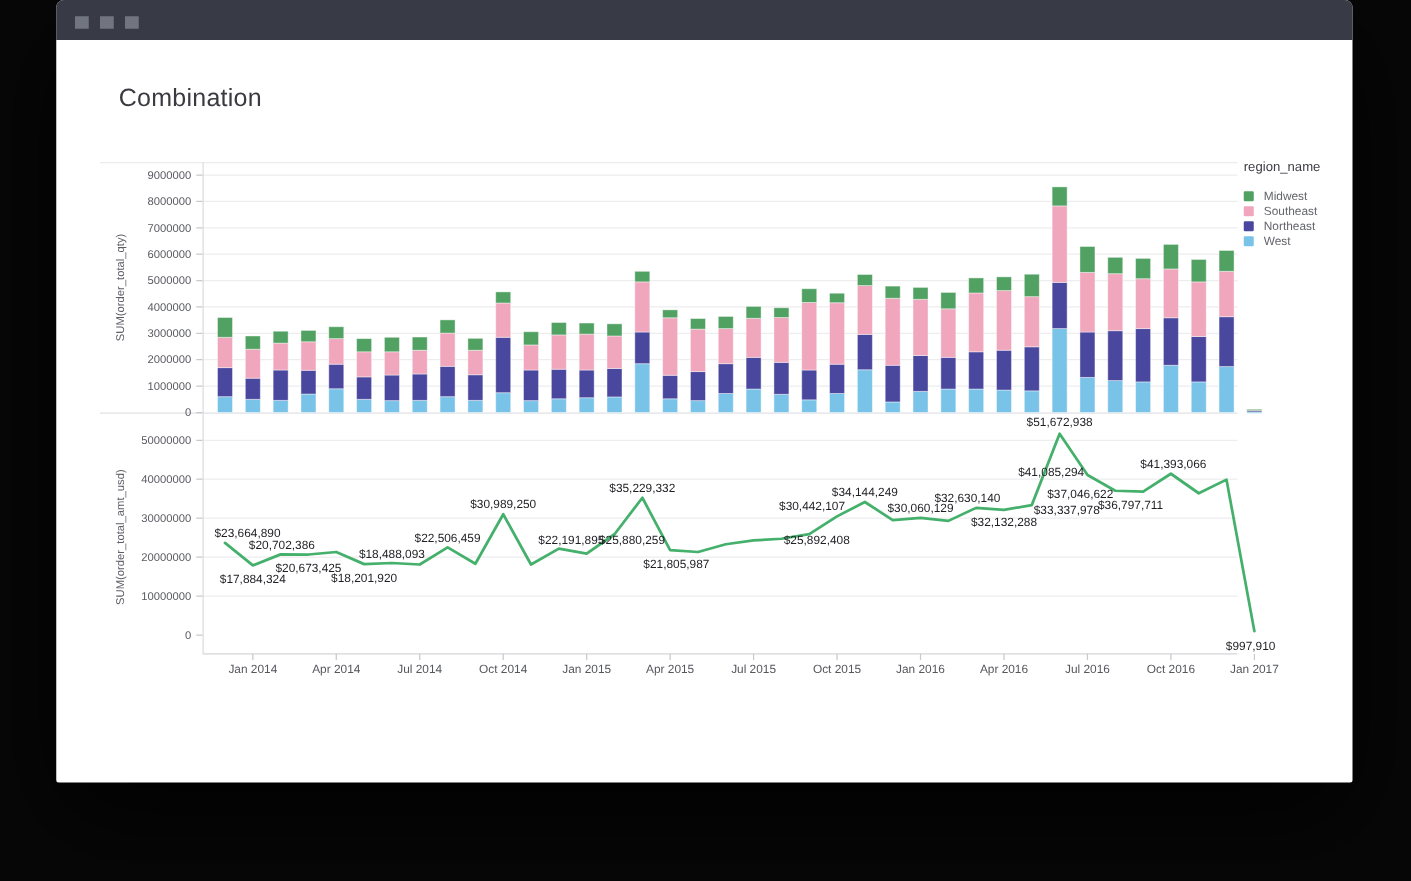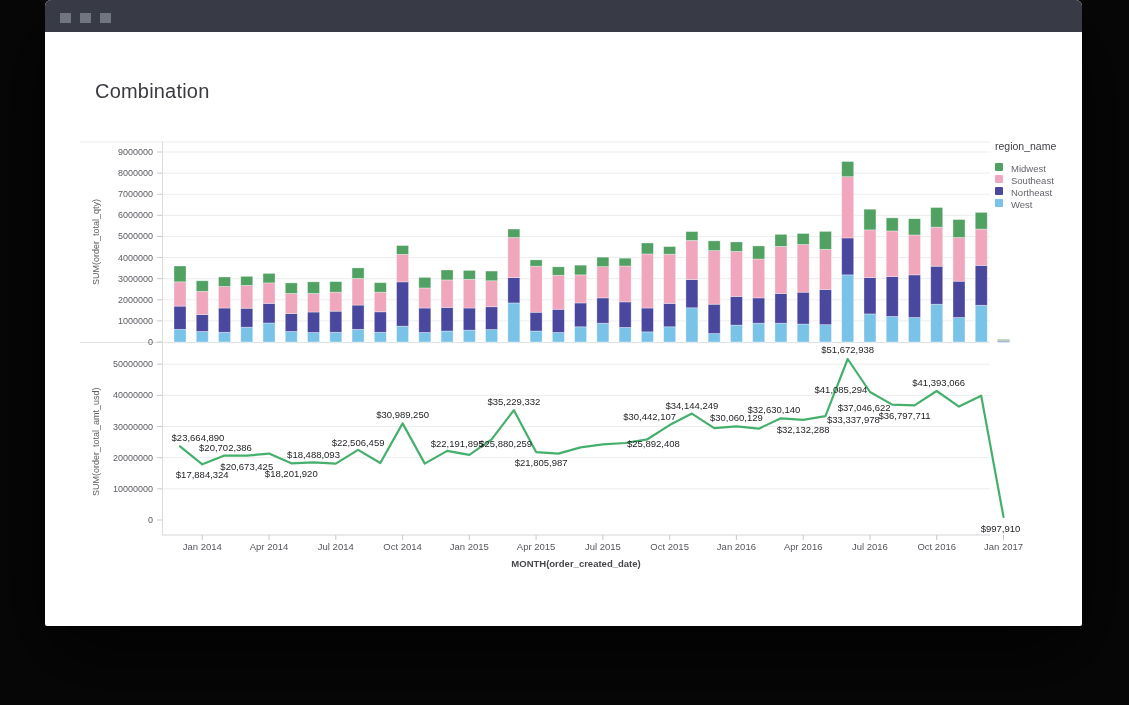--- a/index.html
+++ b/index.html
@@ -3,53 +3,52 @@
 <meta charset="utf-8">
 <style>
   html,body{margin:0;padding:0;background:#070708;width:1129px;height:705px;overflow:hidden;
     font-family:"Liberation Sans",sans-serif;}
   .stage{position:relative;width:1129px;height:705px;}
   .window{position:absolute;left:45px;top:0;width:1037px;height:626px;background:#ffffff;
     border-radius:6px 6px 2px 2px;box-shadow:0 30px 80px rgba(0,0,0,.8);}
   .titlebar{position:absolute;left:0;top:0;width:100%;height:32px;background:#383b45;
     border-radius:6px 6px 0 0;}
   .winbtn{position:absolute;top:13px;width:11px;height:10px;background:#71757f;display:inline-block;}
-  .card{position:absolute;left:0;top:44px;width:100%;height:490px;}
+  .card{position:absolute;left:0;top:32px;width:100%;height:490px;}
   .chart-title{position:absolute;left:50px;top:36px;margin:0;font-size:20px;font-weight:normal;
     color:#3a3a40;letter-spacing:.2px;}
   .ylab{position:absolute;writing-mode:vertical-rl;transform:rotate(180deg);
     font-size:9px;color:#5d5e64;display:flex;align-items:center;justify-content:center;width:14px;}
   .ylab1{left:44px;top:98px;height:200px;}
   .ylab2{left:44px;top:305px;height:186px;}
   .xlab{position:absolute;left:117px;top:514px;width:828px;text-align:center;font-size:9.5px;
     font-weight:bold;color:#46474d;}
   svg.chart{position:absolute;left:0;top:0;}
   svg text{font-family:"Liberation Sans",sans-serif;}
   .legend{position:absolute;left:950px;top:96px;width:86px;}
   .legend-title{font-size:10.5px;color:#3e3e45;margin-bottom:11px;}
-  .legend-item{display:flex;height:12px;margin-bottom:0;}
+  .legend-item{display:flex;align-items:center;height:12px;margin-bottom:0;}
   .legend-sw{width:8px;height:8px;border-radius:1px;margin-right:8px;flex:0 0 8px;}
   .legend-label{font-size:9.5px;color:#64656c;white-space:nowrap;}
 </style>
 </head>
 <body>
 
 <div class="stage">
   <div class="window">
     <div class="titlebar">
       <span class="winbtn" style="left:15px"></span>
       <span class="winbtn" style="left:35px"></span>
       <span class="winbtn" style="left:55px"></span>
     </div>
     <div class="card">
       <h1 class="chart-title">Combination</h1>
 
       <div class="ylab ylab1">SUM(order_total_qty)</div>
       <div class="ylab ylab2">SUM(order_total_amt_usd)</div>
-      <div class="xlab">MONTH(order_created_date)</div>
 
       <svg id="chart" class="chart" width="1037" height="594" viewBox="0 0 1037 594">
           <line x1="117" y1="276.8888888888889" x2="945" y2="276.8888888888889" stroke="#ededf0" stroke-width="1"></line>
           <line x1="117" y1="255.77777777777777" x2="945" y2="255.77777777777777" stroke="#ededf0" stroke-width="1"></line>
           <line x1="117" y1="234.66666666666669" x2="945" y2="234.66666666666669" stroke="#ededf0" stroke-width="1"></line>
           <line x1="117" y1="213.55555555555554" x2="945" y2="213.55555555555554" stroke="#ededf0" stroke-width="1"></line>
           <line x1="117" y1="192.44444444444446" x2="945" y2="192.44444444444446" stroke="#ededf0" stroke-width="1"></line>
           <line x1="117" y1="171.33333333333334" x2="945" y2="171.33333333333334" stroke="#ededf0" stroke-width="1"></line>
           <line x1="117" y1="150.22222222222223" x2="945" y2="150.22222222222223" stroke="#ededf0" stroke-width="1"></line>
           <line x1="117" y1="129.11111111111111" x2="945" y2="129.11111111111111" stroke="#ededf0" stroke-width="1"></line>

